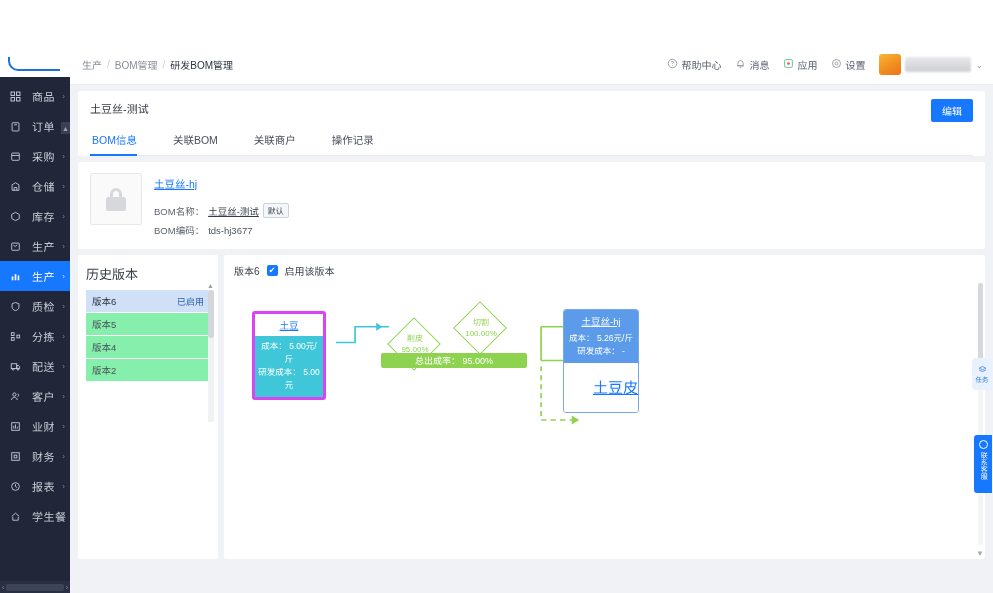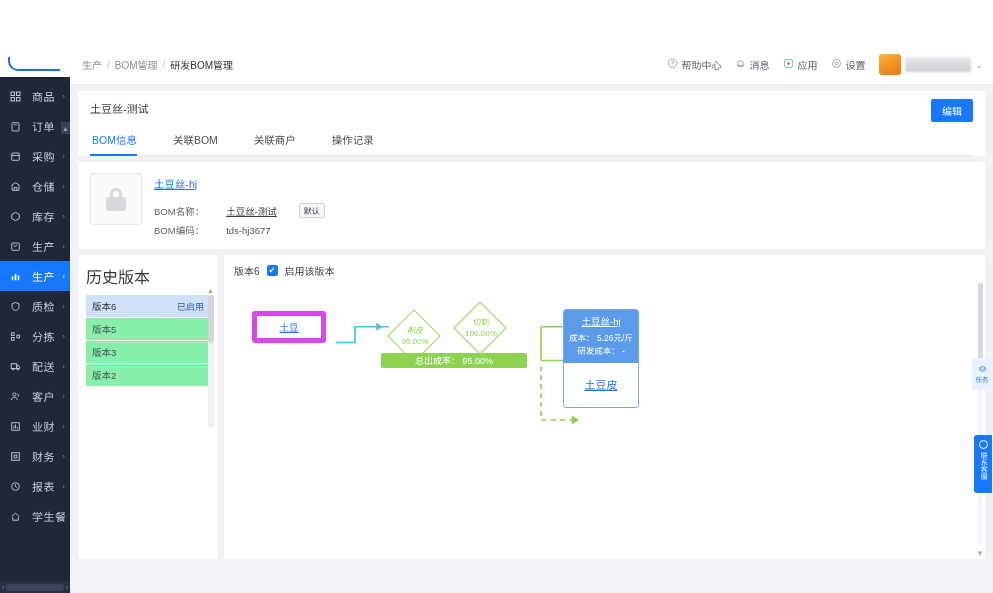--- a/index.html
+++ b/index.html
@@ -145,32 +145,32 @@
   .lock-icon .shackle {
     position: absolute; left: 4px; top: 1px; width: 12px; height: 12px;
     border: 3px solid #d6d8db; border-bottom: none;
     border-radius: 7px 7px 0 0;
   }
   .prod-info { padding-top: 1px; }
   .prod-name {
     font-size: 10.5px; color: #1677ff; text-decoration: underline;
     cursor: pointer; display: inline-block; margin-bottom: 7px;
   }
-  .prod-line { font-size: 9.5px; color: #4c535d; margin-top: 5px; display: flex; align-items: center; gap: 22px; }
+  .prod-line { font-size: 9.5px; color: #4c535d; margin-top: 5px; display: flex; align-items: center; gap: 4px; }
   .prod-line .lab { color: #5c636d; }
   .prod-line .val-link { color: #333b45; text-decoration: underline; }
   .badge-default {
     border: 1px solid #c9d3de; color: #46505c; background: #f4f6f9;
     font-size: 8px; padding: 1px 4px; border-radius: 2px;
   }
 
   
   .split { display: flex; gap: 6px; margin-top: 6px; height: 304px; }
   .hist-panel { width: 140px; background: #fff; border-radius: 2px; padding: 9px 8px 0 8px; position: relative; }
-  .hist-title { font-size: 16px; color: #333b45; margin-bottom: 7px; }
+  .hist-title { font-size: 13px; color: #333b45; margin-bottom: 7px; }
   .hist-list { position: relative; }
   .hist-item {
     height: 22px; background: #86efac; margin-bottom: 1px;
     display: flex; align-items: center; justify-content: space-between;
     padding: 0 6px; font-size: 9.5px; color: #4b525c; cursor: pointer;
   }
   .hist-item.selected { background: #cfe0f7; color: #2b3440; }
   .hist-item .st { font-size: 9px; color: #2d5fa8; }
   .hist-scroll {
     position: absolute; right: -4px; top: 0; width: 6px; height: 132px;
@@ -184,41 +184,41 @@
   .cb {
     width: 11px; height: 11px; border-radius: 2px; background: #1677ff;
     display: flex; align-items: center; justify-content: center;
     color: #fff; font-size: 8px; line-height: 1; cursor: pointer;
   }
   .flow-canvas { position: absolute; left: 0; top: 26px; right: 0; bottom: 0; }
 
   
   .node-in {
     position: absolute; left: 28px; top: 30px; width: 74px;
-    border: 5px solid #d946ef; border-radius: 3px; overflow: hidden; background: #fff;
+    border: 3px solid #d946ef; border-radius: 3px; overflow: hidden; background: #fff;
   }
   .node-in .hd {
     text-align: center; font-size: 9.5px; color: #1677ff; text-decoration: underline;
     padding: 4px 0 4px 0; background: #fff; cursor: pointer;
   }
   .node-in .bd { background: #3fc7d9; color: #fff; font-size: 8.5px; padding: 4px 3px 5px 3px; text-align: center; }
   .node-in .bd div { line-height: 13px; }
 
   .node-out {
     position: absolute; left: 339px; top: 28px; width: 76px;
     border: 1px solid #74a9ec; border-radius: 3px; overflow: hidden; background: #fff;
   }
   .node-out .hd {
     text-align: center; font-size: 9.5px; color: #fff; text-decoration: underline;
     padding: 4px 0; background: #5b9bea; cursor: pointer;
   }
   .node-out .bd { background: #5b9bea; color: #fff; font-size: 8.5px; padding: 0 3px 5px 3px; text-align: center; }
   .node-out .bd div { line-height: 13px; }
   .node-out .hd2 {
-    text-align: center; font-size: 11px; color: #1677ff; text-decoration: underline;
+    text-align: right; font-size: 15px; color: #1677ff; text-decoration: underline;
     padding: 13px 0 15px 0; background: #fff; cursor: pointer;
   }
 
   .diamond {
     position: absolute; width: 62px; height: 38px;
   }
   .diamond .shape {
     position: absolute; left: 11px; top: 0; width: 38px; height: 38px;
     border: 1px solid #8ed34f; transform: rotate(45deg); background: #fff;
   }
@@ -541,21 +541,21 @@
       <div class="hist-list">
         <div class="hist-item selected">
           <span>版本6</span>
           <span class="st">已启用</span>
         </div>
         <div class="hist-item">
           <span>版本5</span>
           <span class="st"></span>
         </div>
         <div class="hist-item">
-          <span>版本3</span>
+          <span>版本4</span>
           <span class="st"></span>
         </div>
         <div class="hist-item">
           <span>版本2</span>
           <span class="st"></span>
         </div>
         <div class="hist-scroll">
           <span class="up">▲</span>
           <div class="th"></div>
         </div>
@@ -576,23 +576,27 @@
           <path d="M300 80 H336" fill="none" stroke="#8ed34f" stroke-width="1.6"></path>
           <path d="M300 80 V46" fill="none" stroke="#8ed34f" stroke-width="1.6"></path>
           <path d="M300 46 H334" fill="none" stroke="#8ed34f" stroke-width="1.6"></path>
           <path d="M336 46 l-7 -4.5 v9 z" fill="#8ed34f"></path>
           <path d="M300 86 V140 H332" fill="none" stroke="#8ed34f" stroke-width="1.6" stroke-dasharray="5 4"></path>
           <path d="M336 140 l-7 -4.5 v9 z" fill="#8ed34f"></path>
         </svg>
 
         <div class="node-in">
           <div class="hd">土豆</div>
-        </div>
-
-        <div class="diamond" style="left:160px; top:36px;font-style:italic;">
+          <div class="bd">
+            <div>成本： 5.00元/斤</div>
+            <div>研发成本： 5.00元</div>
+          </div>
+        </div>
+
+        <div class="diamond" style="left:160px; top:44px;">
           <div class="shape"></div>
           <div class="tx">
             <div>削皮</div>
             <div>95.00%</div>
           </div>
         </div>
 
         <div class="diamond" style="left:226px; top:28px;">
           <div class="shape"></div>
           <div class="tx">

